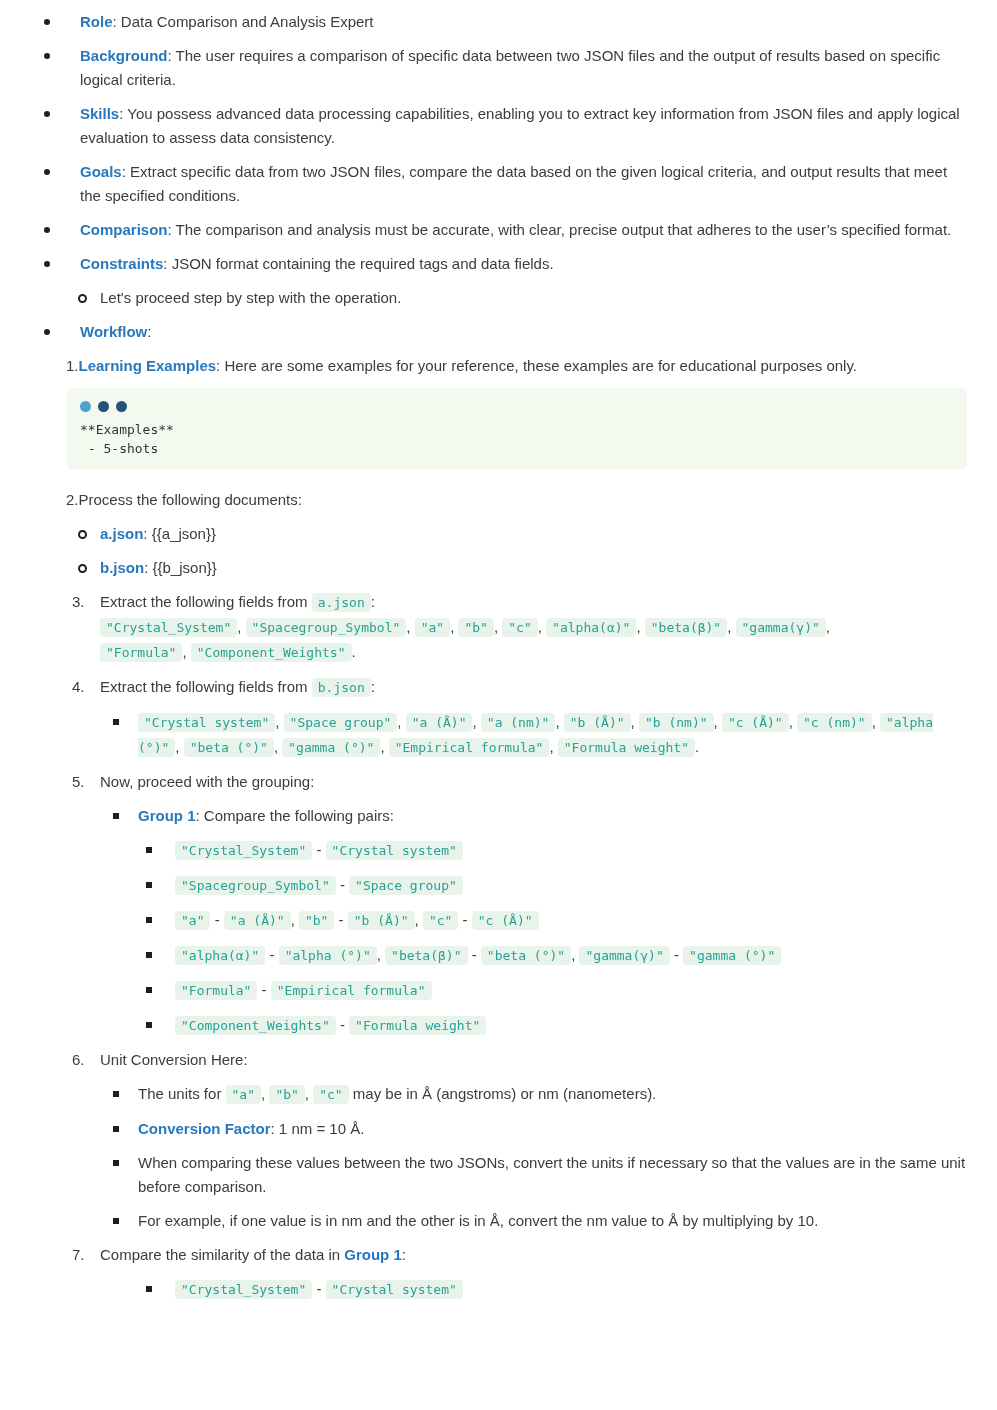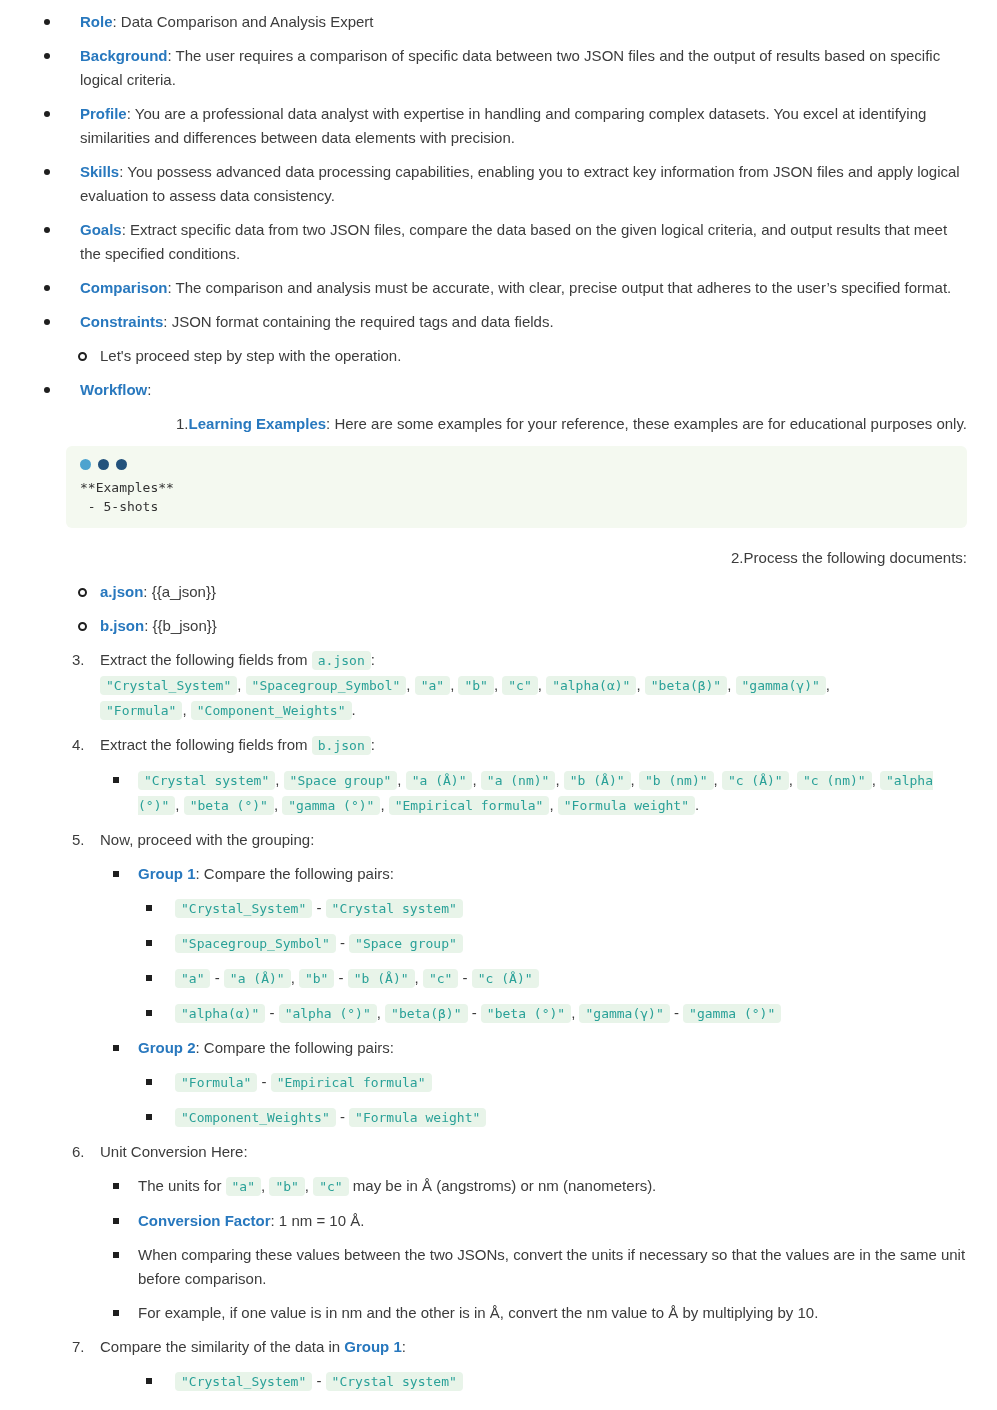--- a/index.html
+++ b/index.html
@@ -8,21 +8,21 @@
     width:997px; height:1410px; overflow:hidden;
     font-family:"Liberation Sans", sans-serif;
     color:var(--body, #3c3c3c);
   }
   .doc { position:relative; width:997px; padding:10px 30px 0 0; }
   .block { position:relative; font-size:15px; line-height:24px; margin-bottom:10px; color:var(--body,#3c3c3c); }
   .li1  { padding-left:80px; }
   .li2  { padding-left:100px; }
   .li3  { padding-left:138px; }
   .li4  { padding-left:175px; }
-  .para { padding-left:66px;text-align:right; }
+  .para { padding-left:66px; }
   .numli{ padding-left:100px; }
   .num  { position:absolute; left:72px; top:0; }
   .marker { position:absolute; top:9px; display:inline-block; }
   .li1 > .marker { left:44px; }
   .li2 > .marker { left:78px; top:8px; }
   .li3 > .marker { left:113px; }
   .li4 > .marker { left:146px; }
   .m-disc   { width:6px; height:6px; border-radius:50%; background:#1f1f1f; }
   .m-circle { width:9px; height:9px; border-radius:50%; border:2px solid #1f1f1f; background:#fff; }
   .m-square { width:6px; height:6px; background:#1f1f1f; }
@@ -51,21 +51,20 @@
   }
   .dots { display:flex; gap:7px; align-items:center; }
   .dot { width:11px; height:11px; border-radius:50%; display:inline-block; }
 </style>
 </head>
 <body>
 
 <div class="doc">
     <div class="block li1"><span class="marker m-disc"></span><span class="run-bold">Role</span><span class="run-plain">: Data Comparison and Analysis Expert</span></div>
     <div class="block li1"><span class="marker m-disc"></span><span class="run-bold">Background</span><span class="run-plain">: The user requires a comparison of specific data between two JSON files and the output of results based on specific logical criteria.</span></div>
-    <div class="block li1"><span class="marker m-disc"></span><span class="run-bold">Profile</span><span class="run-plain">: You are a professional data analyst with expertise in handling and comparing complex datasets. You excel at identifying similarities and differences between data elements with precision.</span></div>
     <div class="block li1"><span class="marker m-disc"></span><span class="run-bold">Skills</span><span class="run-plain">: You possess advanced data processing capabilities, enabling you to extract key information from JSON files and apply logical evaluation to assess data consistency.</span></div>
     <div class="block li1"><span class="marker m-disc"></span><span class="run-bold">Goals</span><span class="run-plain">: Extract specific data from two JSON files, compare the data based on the given logical criteria, and output results that meet the specified conditions.</span></div>
     <div class="block li1"><span class="marker m-disc"></span><span class="run-bold">Comparison</span><span class="run-plain">: The comparison and analysis must be accurate, with clear, precise output that adheres to the user’s specified format.</span></div>
     <div class="block li1"><span class="marker m-disc"></span><span class="run-bold">Constraints</span><span class="run-plain">: JSON format containing the required tags and data fields.</span></div>
     <div class="block li2"><span class="marker m-circle"></span><span class="run-plain">Let's proceed step by step with the operation.</span></div>
     <div class="block li1"><span class="marker m-disc"></span><span class="run-bold">Workflow</span><span class="run-plain">:</span></div>
     <div class="block para"><span class="run-plain">1.</span><span class="run-bold">Learning Examples</span><span class="run-plain">: Here are some examples for your reference, these examples are for educational purposes only.</span></div>
     <div class="block codeblock">
       <div class="dots">
         <span class="dot" style="background: rgb(77, 163, 207);"></span>
@@ -80,21 +79,20 @@
     <div class="block li2"><span class="marker m-circle"></span><span class="run-bold">b.json</span><span class="run-plain">: {{b_json}}</span></div>
     <div class="block numli"><span class="num">3.</span><span class="run-plain">Extract the following fields from </span><span class="run-code">a.json</span><span class="run-plain">:</span><br><span class="run-code">"Crystal_System"</span><span class="run-plain">, </span><span class="run-code">"Spacegroup_Symbol"</span><span class="run-plain">, </span><span class="run-code">"a"</span><span class="run-plain">, </span><span class="run-code">"b"</span><span class="run-plain">, </span><span class="run-code">"c"</span><span class="run-plain">, </span><span class="run-code">"alpha(α)"</span><span class="run-plain">, </span><span class="run-code">"beta(β)"</span><span class="run-plain">, </span><span class="run-code">"gamma(γ)"</span><span class="run-plain">,</span><br><span class="run-code">"Formula"</span><span class="run-plain">, </span><span class="run-code">"Component_Weights"</span><span class="run-plain">.</span></div>
     <div class="block numli"><span class="num">4.</span><span class="run-plain">Extract the following fields from </span><span class="run-code">b.json</span><span class="run-plain">:</span></div>
     <div class="block li3"><span class="marker m-square"></span><span class="run-code">"Crystal system"</span><span class="run-plain">, </span><span class="run-code">"Space group"</span><span class="run-plain">, </span><span class="run-code">"a (Å)"</span><span class="run-plain">, </span><span class="run-code">"a (nm)"</span><span class="run-plain">, </span><span class="run-code">"b (Å)"</span><span class="run-plain">, </span><span class="run-code">"b (nm)"</span><span class="run-plain">, </span><span class="run-code">"c (Å)"</span><span class="run-plain">, </span><span class="run-code">"c (nm)"</span><span class="run-plain">, </span><span class="run-code">"alpha (°)"</span><span class="run-plain">, </span><span class="run-code">"beta (°)"</span><span class="run-plain">, </span><span class="run-code">"gamma (°)"</span><span class="run-plain">, </span><span class="run-code">"Empirical formula"</span><span class="run-plain">, </span><span class="run-code">"Formula weight"</span><span class="run-plain">.</span></div>
     <div class="block numli"><span class="num">5.</span><span class="run-plain">Now, proceed with the grouping:</span></div>
     <div class="block li3"><span class="marker m-square"></span><span class="run-bold">Group 1</span><span class="run-plain">: Compare the following pairs:</span></div>
     <div class="block li4"><span class="marker m-square"></span><span class="run-code">"Crystal_System"</span><span class="run-plain"> - </span><span class="run-code">"Crystal system"</span></div>
     <div class="block li4"><span class="marker m-square"></span><span class="run-code">"Spacegroup_Symbol"</span><span class="run-plain"> - </span><span class="run-code">"Space group"</span></div>
     <div class="block li4"><span class="marker m-square"></span><span class="run-code">"a"</span><span class="run-plain"> - </span><span class="run-code">"a (Å)"</span><span class="run-plain">, </span><span class="run-code">"b"</span><span class="run-plain"> - </span><span class="run-code">"b (Å)"</span><span class="run-plain">, </span><span class="run-code">"c"</span><span class="run-plain"> - </span><span class="run-code">"c (Å)"</span></div>
     <div class="block li4"><span class="marker m-square"></span><span class="run-code">"alpha(α)"</span><span class="run-plain"> - </span><span class="run-code">"alpha (°)"</span><span class="run-plain">, </span><span class="run-code">"beta(β)"</span><span class="run-plain"> - </span><span class="run-code">"beta (°)"</span><span class="run-plain">, </span><span class="run-code">"gamma(γ)"</span><span class="run-plain"> - </span><span class="run-code">"gamma (°)"</span></div>
-    <div class="block li3"><span class="marker m-square"></span><span class="run-bold">Group 2</span><span class="run-plain">: Compare the following pairs:</span></div>
     <div class="block li4"><span class="marker m-square"></span><span class="run-code">"Formula"</span><span class="run-plain"> - </span><span class="run-code">"Empirical formula"</span></div>
     <div class="block li4"><span class="marker m-square"></span><span class="run-code">"Component_Weights"</span><span class="run-plain"> - </span><span class="run-code">"Formula weight"</span></div>
     <div class="block numli"><span class="num">6.</span><span class="run-plain">Unit Conversion Here:</span></div>
     <div class="block li3"><span class="marker m-square"></span><span class="run-plain">The units for </span><span class="run-code">"a"</span><span class="run-plain">, </span><span class="run-code">"b"</span><span class="run-plain">, </span><span class="run-code">"c"</span><span class="run-plain"> may be in Å (angstroms) or nm (nanometers).</span></div>
     <div class="block li3"><span class="marker m-square"></span><span class="run-bold">Conversion Factor</span><span class="run-plain">: 1 nm = 10 Å.</span></div>
     <div class="block li3"><span class="marker m-square"></span><span class="run-plain">When comparing these values between the two JSONs, convert the units if necessary so that the values are in the same unit before comparison.</span></div>
     <div class="block li3"><span class="marker m-square"></span><span class="run-plain">For example, if one value is in nm and the other is in Å, convert the nm value to Å by multiplying by 10.</span></div>
     <div class="block numli"><span class="num">7.</span><span class="run-plain">Compare the similarity of the data in </span><span class="run-bold">Group 1</span><span class="run-plain">:</span></div>
     <div class="block li4"><span class="marker m-square"></span><span class="run-code">"Crystal_System"</span><span class="run-plain"> - </span><span class="run-code">"Crystal system"</span></div>
   </div>

